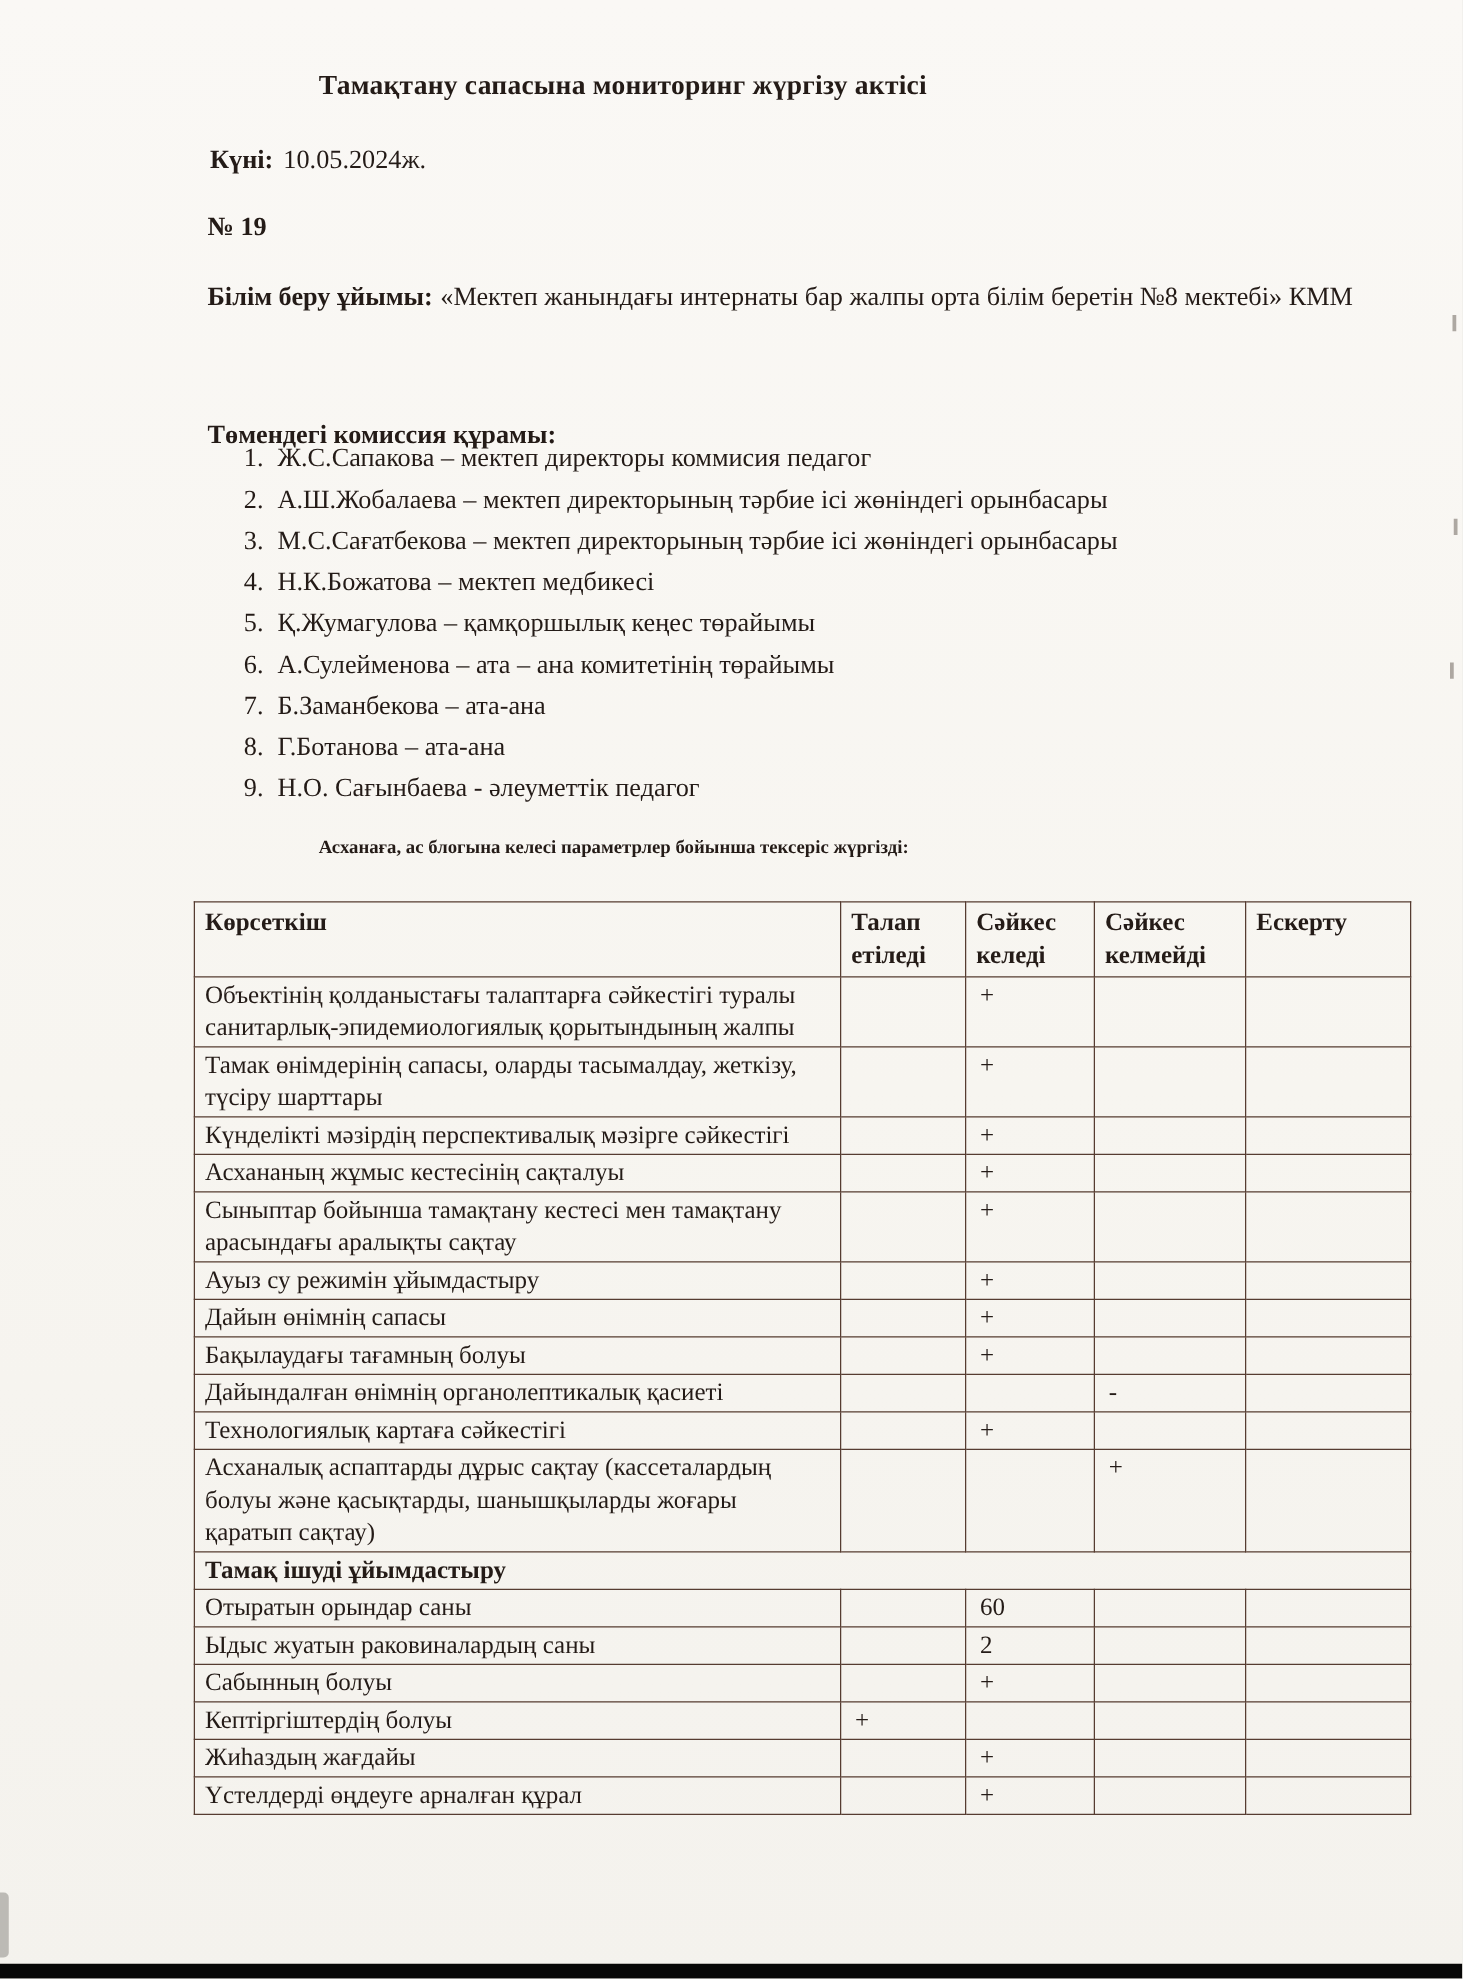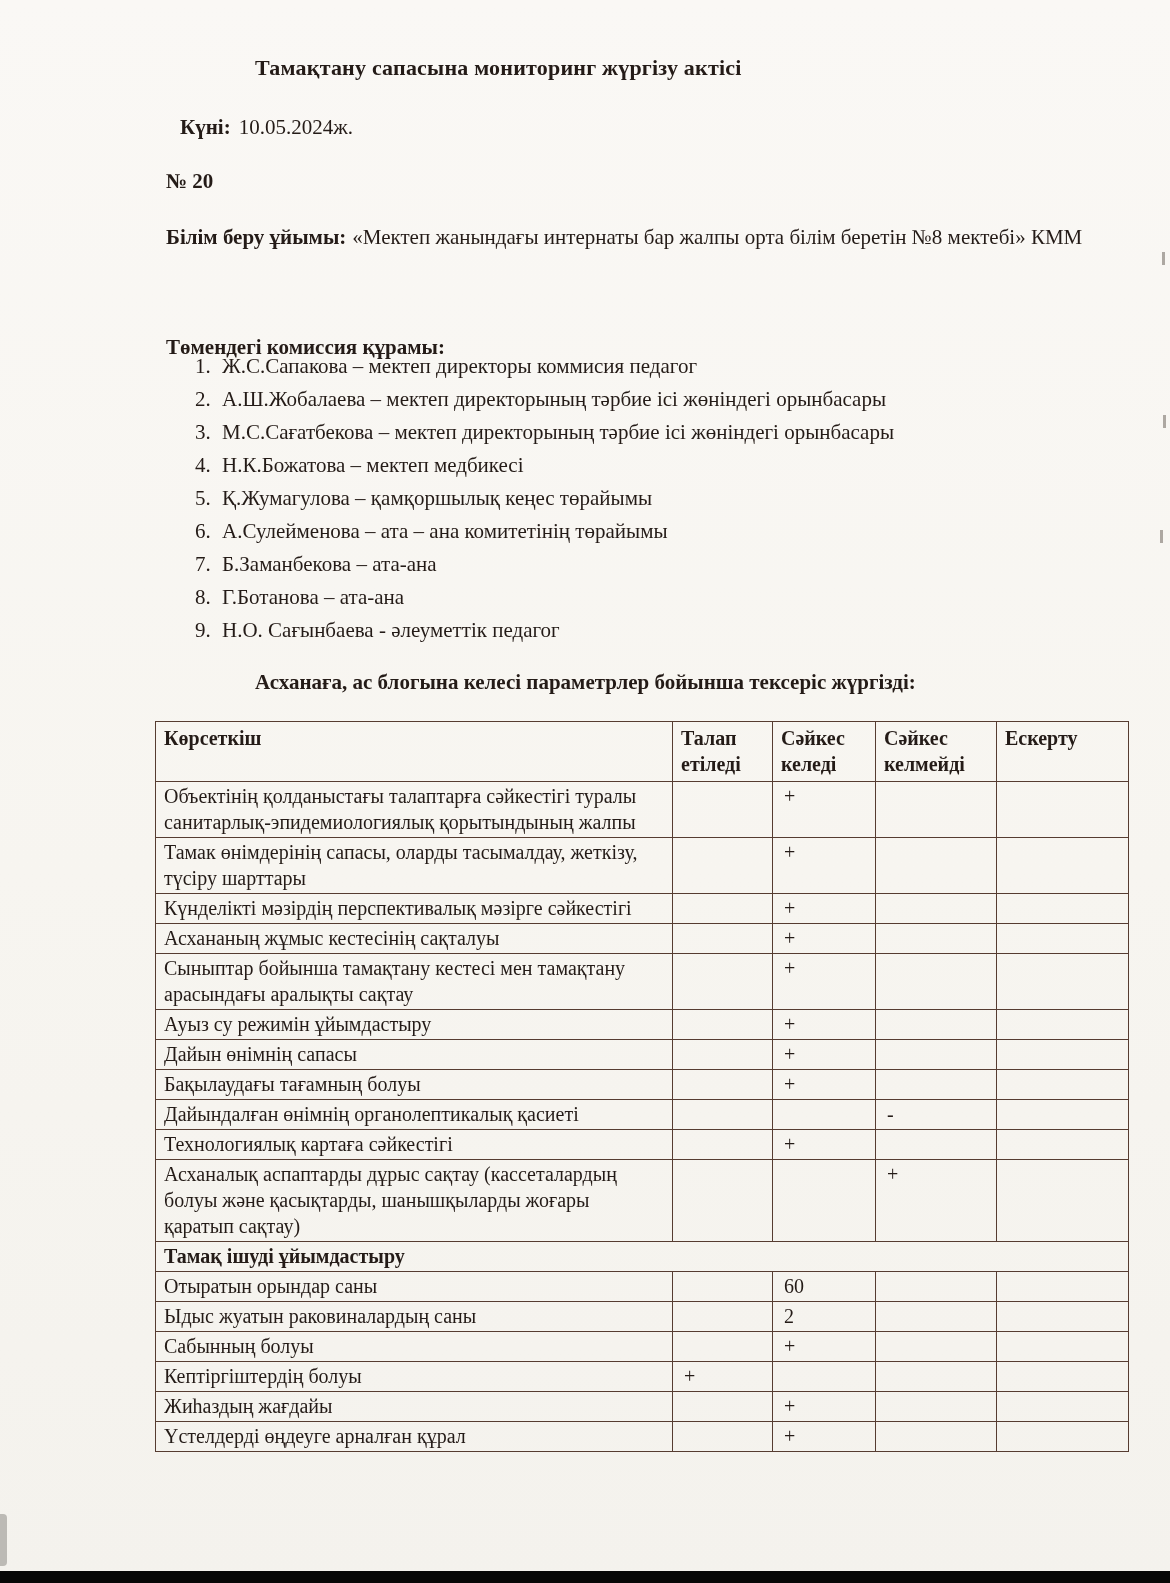--- a/index.html
+++ b/index.html
@@ -18,35 +18,35 @@
     background-image:linear-gradient(180deg,#faf8f5 0%,#f7f5f0 55%,#f4f2ed 100%);
     font-family:"Liberation Serif","DejaVu Serif",serif;
     color:var(--ink);
     overflow:hidden;
   }
   .title{
     position:absolute;left:255px;top:55px;
     font-size:22px;font-weight:bold;letter-spacing:.2px;
   }
   .date-line{position:absolute;left:168px;top:115px;font-size:21px;}
-  .date-line .lbl{font-weight:bold;margin-right:8px;margin-left:12px;}
+  .date-line .lbl{font-weight:bold;margin-right:8px;}
   .doc-number{position:absolute;left:166px;top:169px;font-size:21px;font-weight:bold;}
   .org-line{
     position:absolute;left:166px;top:218px;width:932px;
     font-size:21px;line-height:38px;
   }
   .org-line .lbl{font-weight:bold;margin-right:6px;}
   .commission-heading{position:absolute;left:166px;top:303px;font-size:21px;font-weight:bold;margin-top:32px;}
   .commission-list{
     position:absolute;left:168px;top:350px;width:900px;
     font-size:21px;line-height:33px;
     list-style-position:outside;padding-left:48px;
   }
   .commission-list li{padding-left:6px;}
-  .table-intro{position:absolute;left:255px;top:670px;font-size:21px;font-weight:bold;}
+  .table-intro{position:absolute;left:255px;top:670px;font-size:15px;font-weight:bold;}
   table.inspection-table{
     position:absolute;left:155px;top:721px;width:973px;
     border-collapse:collapse;table-layout:fixed;
     font-size:20px;
   }
   .inspection-table th,.inspection-table td{
     border:1.6px solid var(--table-border);
     vertical-align:top;text-align:left;
   }
   .inspection-table th{
@@ -71,21 +71,21 @@
 </style>
 </head>
 <body>
 
 <div class="page">
 
   <h1 class="title">Тамақтану сапасына мониторинг жүргізу актісі</h1>
 
   <p class="date-line"><span class="lbl">Күні:</span><span>10.05.2024ж.</span></p>
 
-  <p class="doc-number">№ 20</p>
+  <p class="doc-number">№ 19</p>
 
   <p class="org-line"><span class="lbl">Білім беру ұйымы:</span><span>«Мектеп жанындағы интернаты бар жалпы орта білім беретін №8 мектебі» КММ</span></p>
 
   <p class="commission-heading">Төмендегі комиссия құрамы:</p>
 
   <ol class="commission-list">
       <li>Ж.С.Сапакова – мектеп директоры коммисия педагог</li>
       <li>А.Ш.Жобалаева – мектеп директорының тәрбие ісі жөніндегі орынбасары</li>
       <li>М.С.Сағатбекова – мектеп директорының тәрбие ісі жөніндегі орынбасары</li>
       <li>Н.К.Божатова – мектеп медбикесі</li>

